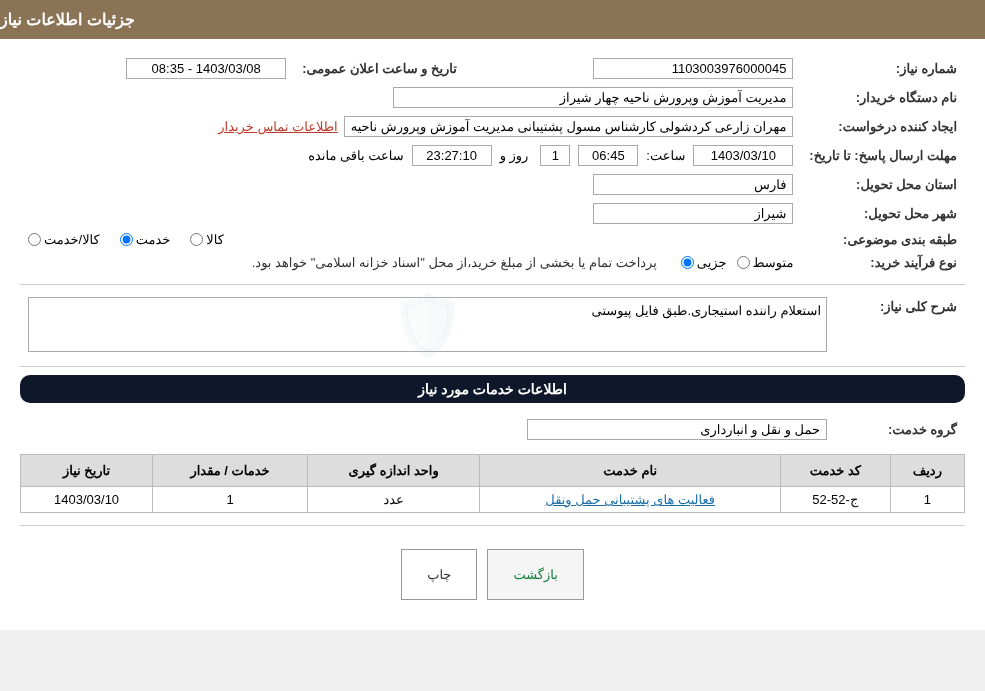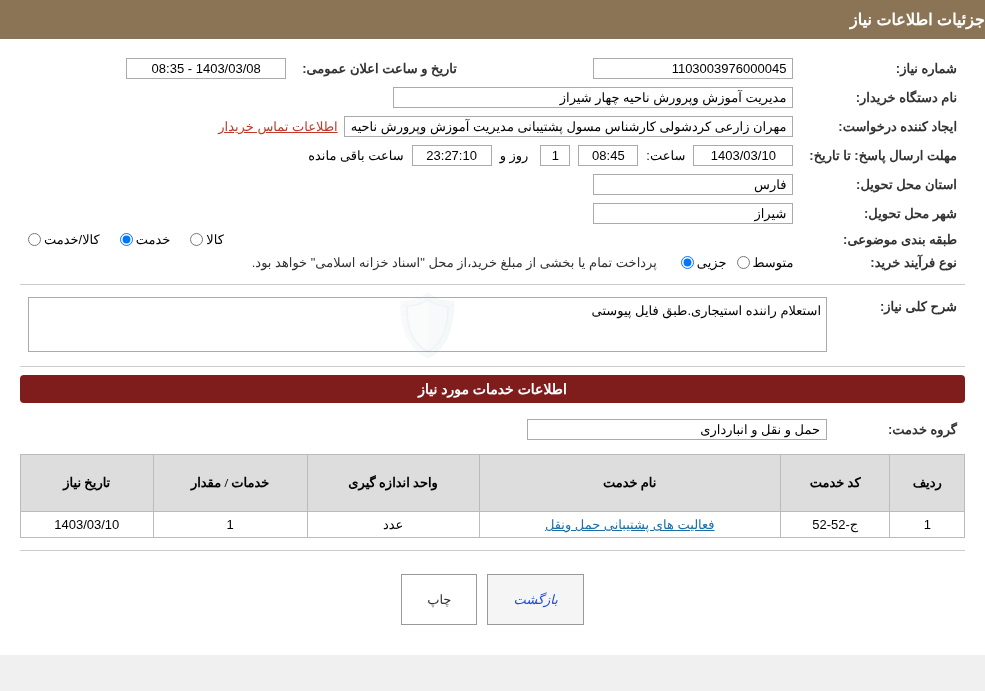--- a/index.html
+++ b/index.html
@@ -10,37 +10,37 @@
       direction: rtl;
     }
     .page-wrapper {
       max-width: 985px;
       margin: 0 auto;
       background: #fff;
     }
     .header-bar {
       background: #8b7355;
       color: #fff;
-      text-align: right;
+      text-align: left;
       padding: 10px 0;
       font-size: 16px;
       font-weight: bold;
     }
     .main-content {
       padding: 15px 20px;
     }
     .section-title {
-      background: #7f1d1d;
+      background: #0f172a;
       color: #fff;
       text-align: center;
       padding: 6px 0;
       font-size: 14px;
       font-weight: bold;
       margin-bottom: 12px;
-      border-radius: 4px;
+      border-radius: 10px;
     }
     .info-table {
       width: 100%;
       border-collapse: collapse;
       margin-bottom: 10px;
     }
     .info-table td {
       padding: 4px 8px;
       vertical-align: middle;
     }
@@ -77,23 +77,22 @@
       gap: 3px;
     }
     .services-table {
       width: 100%;
       border-collapse: collapse;
       margin-top: 8px;
     }
     .services-table th {
       background: #ddd;
       border: 1px solid #bbb;
-      padding: 20px 8px;
+      padding: 8px 8px;
       font-weight: bold;
-      font-family: Liberation Serif, serif;
     }
     .services-table td {
       border: 1px solid #bbb;
       padding: 5px 8px;
       text-align: center;
     }
     .services-table td.link-text {
       color: #1a6fa8;
       text-decoration: underline;
       cursor: pointer;
@@ -111,22 +110,21 @@
       cursor: pointer;
       border: 1px solid #999;
       font-family: Tahoma, Arial, sans-serif;
     }
     .btn-print {
       background: #fff;
       color: #333;
     }
     .btn-back {
       background: #f5f5f5;
-      color: #1d4ed8;
-      font-style: italic;
+      color: #15803d;
     }
     .divider {
       border: none;
       border-top: 1px solid #ccc;
       margin: 8px 0;
     }
     .inline-fields {
       display: flex;
       align-items: center;
       gap: 4px;
@@ -180,21 +178,21 @@
             </div>
           </td>
         </tr>
 
         <tr>
           <td class="label-cell">مهلت ارسال پاسخ: تا تاریخ:</td>
           <td class="value-cell" colspan="3">
             <div class="inline-fields">
               <span class="box-border" style="min-width:100px; display:inline-block; text-align:center;">1403/03/10</span>
               <span style="margin: 0 4px;">ساعت:</span>
-              <span class="box-border" style="min-width:60px; display:inline-block; text-align:center;">08:45</span>
+              <span class="box-border" style="min-width:60px; display:inline-block; text-align:center;">06:45</span>
               <span class="box-border" style="min-width:30px; display:inline-block; text-align:center; margin: 0 4px;">1</span>
               <span style="margin: 0 4px;">روز و</span>
               <span class="box-border" style="min-width:80px; display:inline-block; text-align:center;">23:27:10</span>
               <span style="margin: 0 4px;">ساعت باقی مانده</span>
             </div>
           </td>
         </tr>
 
         <tr>
           <td class="label-cell">استان محل تحویل:</td>

